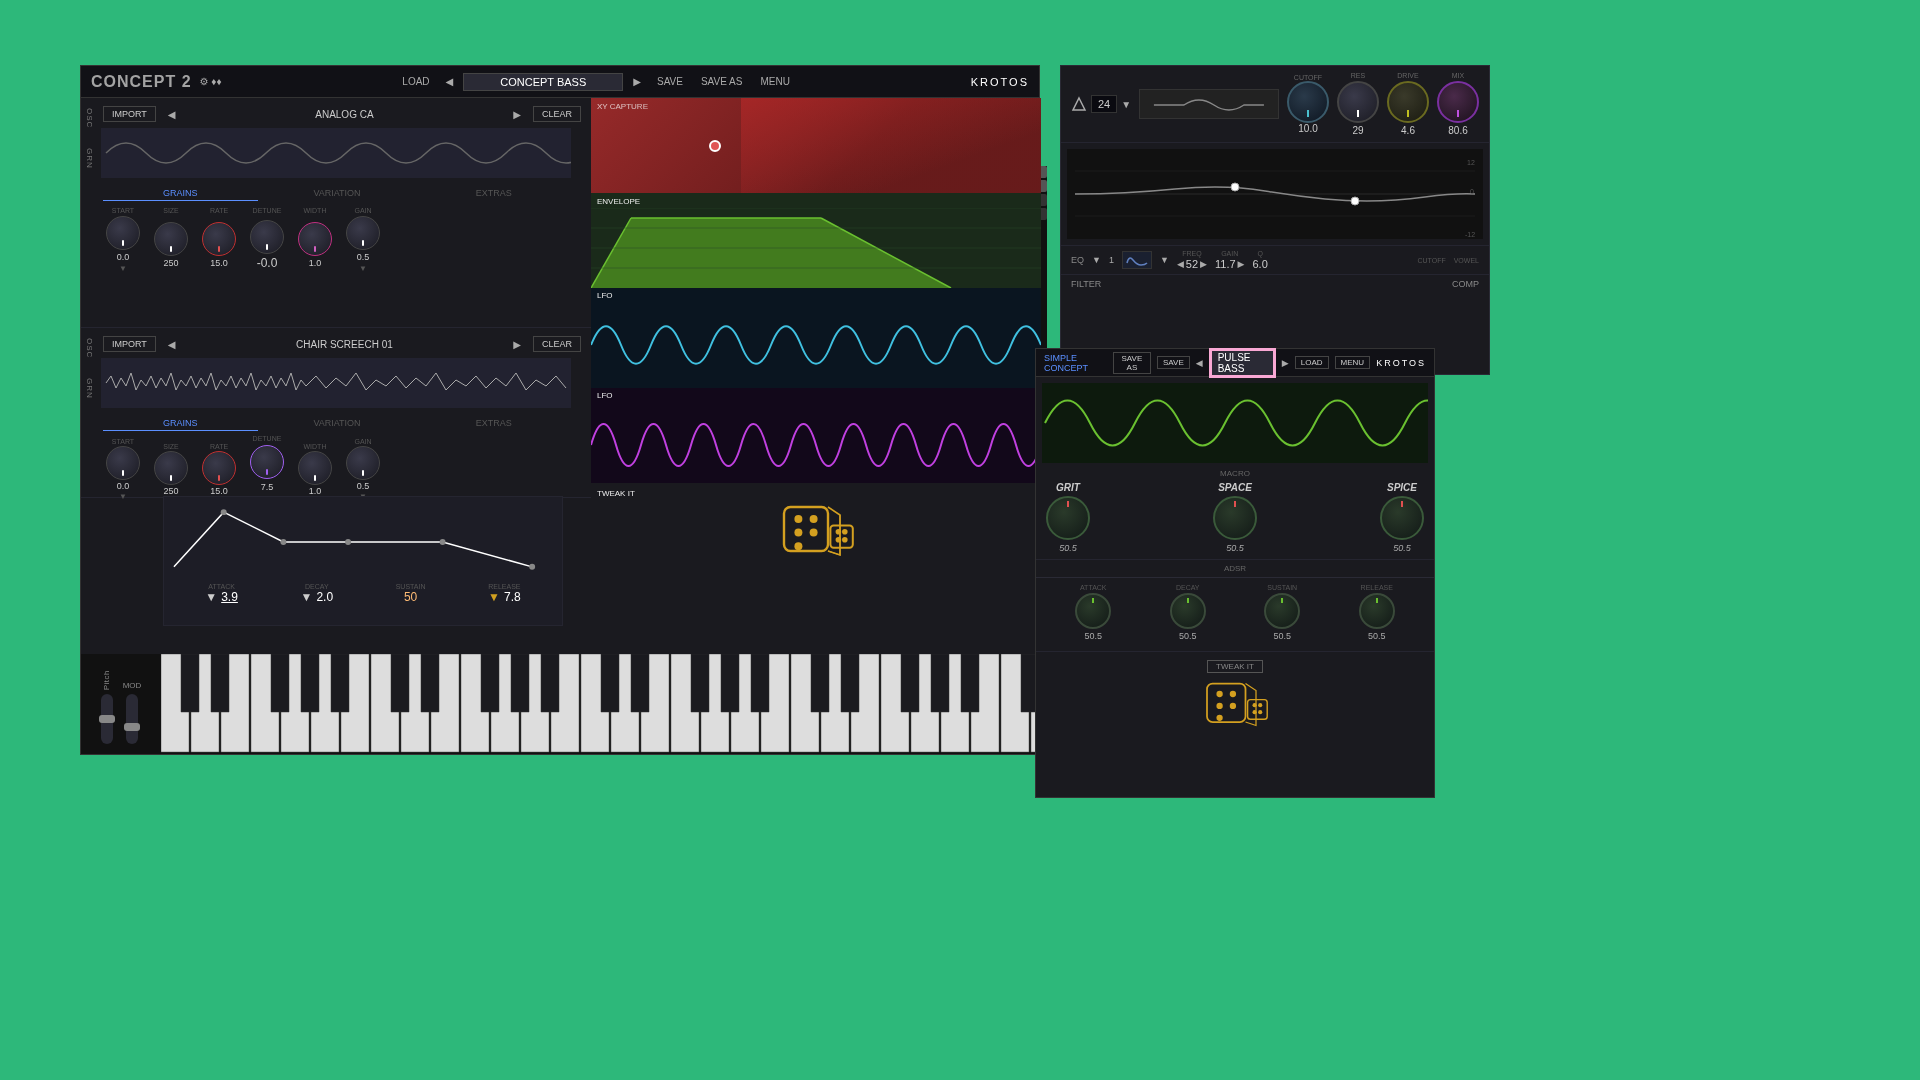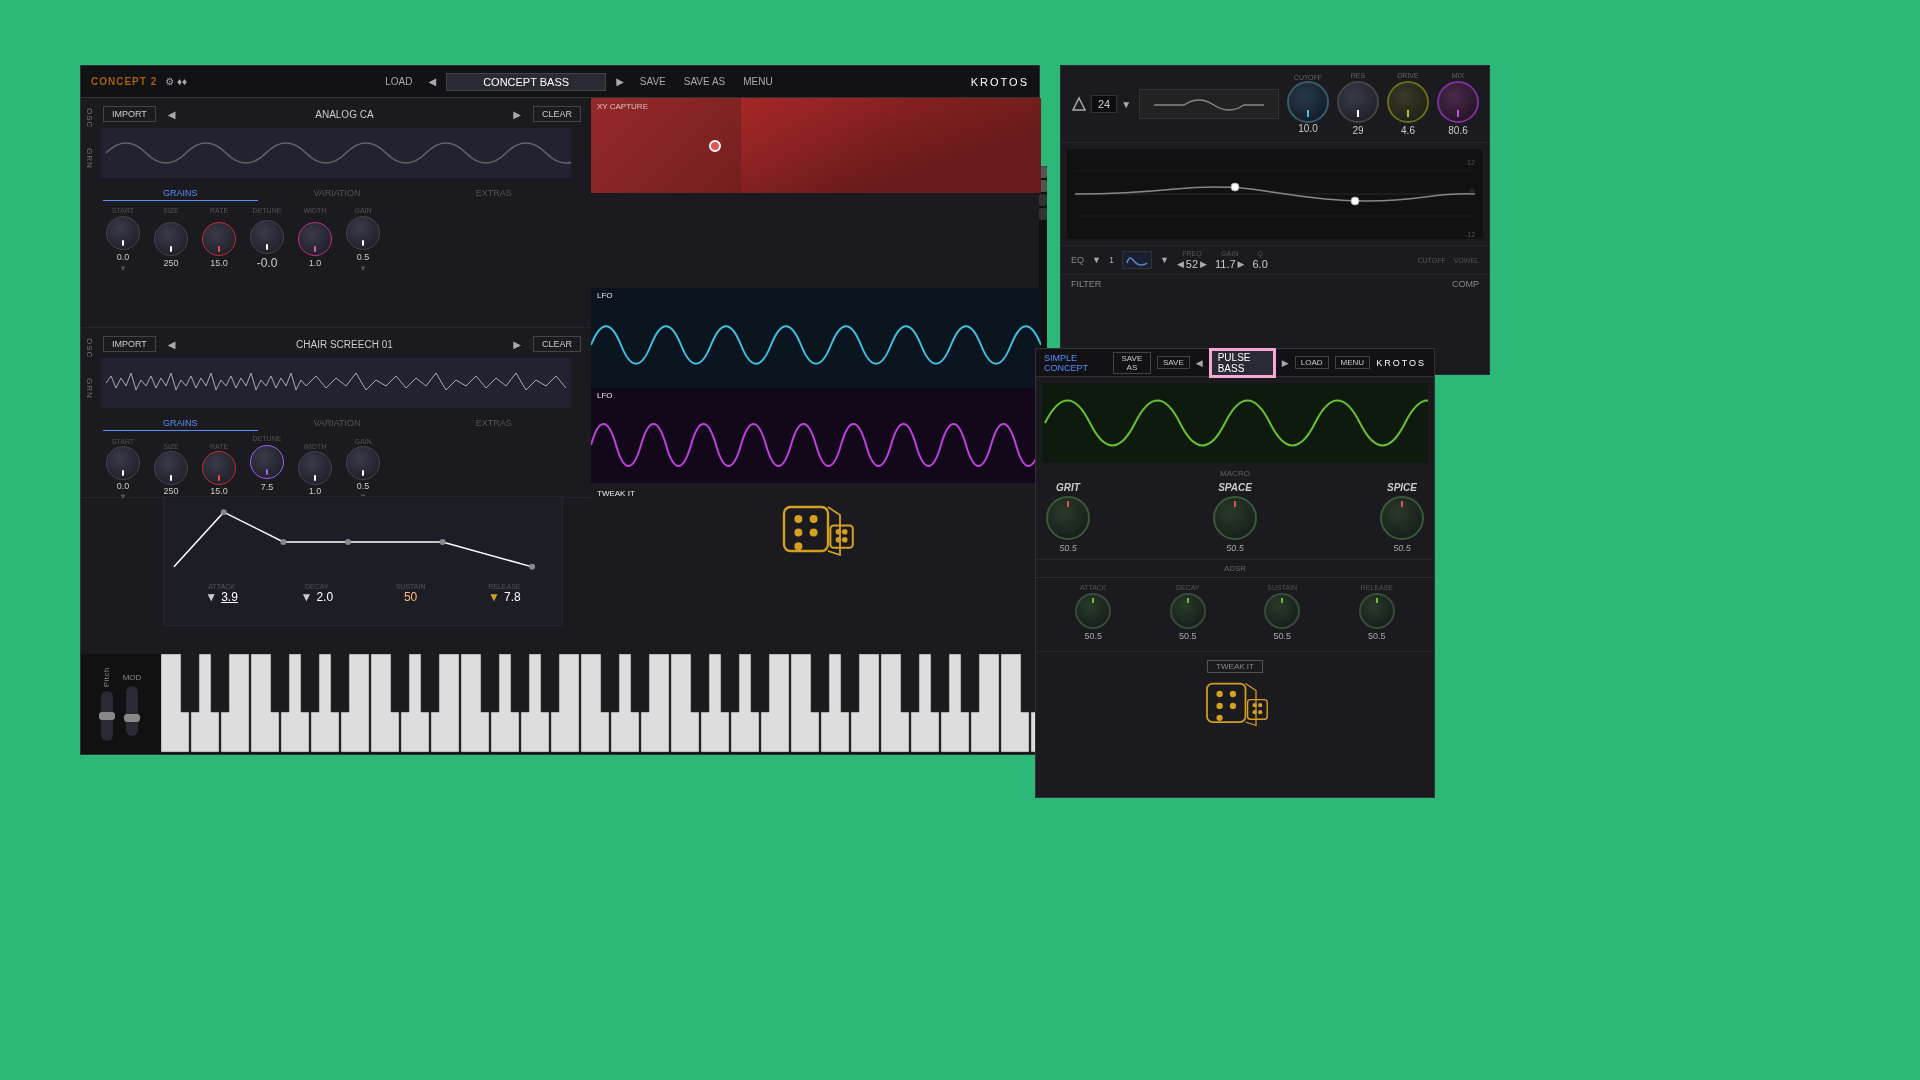--- a/index.html
+++ b/index.html
@@ -26,22 +26,22 @@
     .top-bar {
       display: flex;
       align-items: center;
       background: #111116;
       height: 32px;
       padding: 0 10px;
       border-bottom: 1px solid #333;
     }
 
     .brand-name {
-      color: #a16207;
-      font-size: 10px;
+      color: #a3a3a3;
+      font-size: 16px;
       font-weight: bold;
       letter-spacing: 1px;
     }
 
     .top-controls {
       display: flex;
       align-items: center;
       margin-left: auto;
       gap: 6px;
     }
@@ -483,20 +483,34 @@
   <div style="position:absolute;left:510px;top:32px;width:450px;height:95px;background:#8a2525;overflow:hidden;">
     <span style="font-size:8px;color:#eee;padding:4px 6px;display:block;">XY CAPTURE</span>
 
     <div style="position:absolute;top:0;left:0;right:0;bottom:0;background:linear-gradient(135deg,rgba(200,60,60,0.2) 0%,rgba(80,20,20,0.6) 60%);"></div>
 
     <div style="position:absolute;top:0;right:0;width:300px;height:95px;background:linear-gradient(160deg,rgba(180,40,40,0.7) 0%,rgba(100,20,20,0.0) 70%);"></div>
 
     <div style="position:absolute;left:118px;top:42px;width:12px;height:12px;border-radius:50%;background:#e05555;border:2px solid #fff;"></div>
   </div>
 
+  <div style="position:absolute;left:510px;top:127px;width:450px;height:95px;background:#1a2a1a;overflow:hidden;">
+    <span style="font-size:8px;color:#eee;padding:4px 6px;display:block;position:absolute;z-index:2;">ENVELOPE</span>
+    <svg style="position:absolute;bottom:0;left:0;width:100%;height:80px;" viewBox="0 0 450 80" xmlns="http://www.w3.org/2000/svg">
+      <polygon points="0,80 40,10 230,10 360,80" fill="#4a8a20" opacity="0.85"></polygon>
+      <line x1="0" y1="80" x2="40" y2="10" stroke="#6ac030" stroke-width="1.5"></line>
+      <line x1="40" y1="10" x2="230" y2="10" stroke="#6ac030" stroke-width="1.5"></line>
+      <line x1="230" y1="10" x2="360" y2="80" stroke="#6ac030" stroke-width="1.5"></line>
+
+      <line x1="0" y1="0" x2="450" y2="0" stroke="#2a4a2a" stroke-width="0.5"></line>
+      <line x1="0" y1="20" x2="450" y2="20" stroke="#2a4a2a" stroke-width="0.5"></line>
+      <line x1="0" y1="40" x2="450" y2="40" stroke="#2a4a2a" stroke-width="0.5"></line>
+      <line x1="0" y1="60" x2="450" y2="60" stroke="#2a4a2a" stroke-width="0.5"></line>
+    </svg>
+  </div>
 
   <div style="position:absolute;left:510px;top:222px;width:450px;height:100px;background:#0a1520;overflow:hidden;">
     <span style="font-size:8px;color:#eee;padding:3px 6px;display:block;">LFO</span>
     <svg style="width:100%;height:80px;margin-top:2px;" viewBox="0 0 450 80" xmlns="http://www.w3.org/2000/svg">
       <path d="M0,40 C10,15 20,15 30,40 C40,65 50,65 60,40 C70,15 80,15 90,40 C100,65 110,65 120,40 C130,15 140,15 150,40 C160,65 170,65 180,40 C190,15 200,15 210,40 C220,65 230,65 240,40 C250,15 260,15 270,40 C280,65 290,65 300,40 C310,15 320,15 330,40 C340,65 350,65 360,40 C370,15 380,15 390,40 C400,65 410,65 420,40 C430,15 440,15 450,40" stroke="#40c0e0" stroke-width="2" fill="none"></path>
     </svg>
   </div>
 
   <div style="position:absolute;left:510px;top:322px;width:450px;height:95px;background:#12081a;overflow:hidden;">
     <span style="font-size:8px;color:#eee;padding:3px 6px;display:block;">LFO</span>
@@ -525,21 +539,21 @@
       <circle cx="78" cy="36" r="3.5" fill="#d4a020"></circle>
       <circle cx="86" cy="36" r="3.5" fill="#d4a020"></circle>
       <circle cx="78" cy="46" r="3.5" fill="#d4a020"></circle>
       <circle cx="86" cy="46" r="3.5" fill="#d4a020"></circle>
     </svg>
   </div>
 
   <div style="position:absolute;left:0;bottom:0;width:960px;height:100px;background:#111;">
 
     <div style="position:absolute;left:0;bottom:0;width:80px;height:100px;display:flex;flex-direction:column;align-items:center;justify-content:space-around;padding:8px 0;">
-      <div style="display:flex;gap:10px;align-items:center;height:80px;">
+      <div style="display:flex;gap:10px;align-items:flex-end;height:80px;">
         <div style="display:flex;flex-direction:column;align-items:center;gap:4px;">
           <span style="color:#888;font-size:8px;writing-mode:vertical-rl;transform:rotate(180deg);letter-spacing:0.5px;">Pitch</span>
           <div style="width:12px;height:50px;background:#2a2a35;border-radius:6px;position:relative;">
             <div style="position:absolute;left:-2px;top:50%;width:16px;height:8px;background:#888;border-radius:3px;transform:translateY(-50%);"></div>
           </div>
         </div>
         <div style="display:flex;flex-direction:column;align-items:center;gap:4px;">
           <span style="color:#888;font-size:8px;">MOD</span>
           <div style="width:12px;height:50px;background:#2a2a35;border-radius:6px;position:relative;">
             <div style="position:absolute;left:-2px;top:65%;width:16px;height:8px;background:#888;border-radius:3px;transform:translateY(-50%);"></div>

